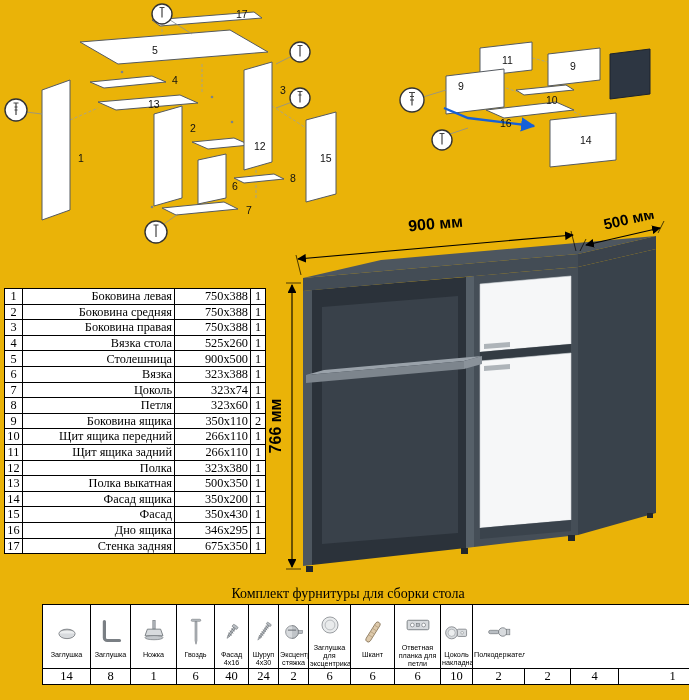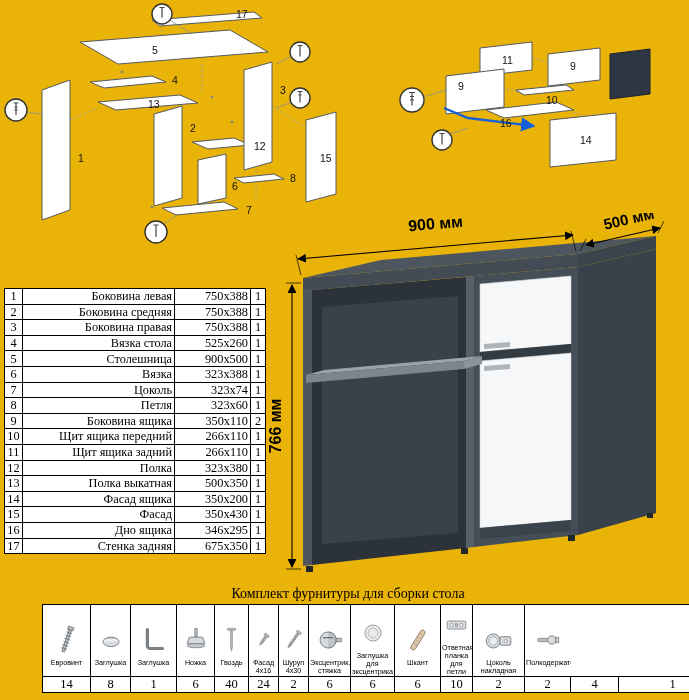--- a/index.html
+++ b/index.html
@@ -299,32 +299,20 @@
     </g>
   </svg>
 
   <div class="abs" style="left:2px; top:586px; width:567px;margin-left:40px;">
     <div class="hw-title">Комплект фурнитуры для сборки стола</div>
     <div class="hw-table" style="margin-top:2px;">
       <div class="hw-icons-row" style="grid-template-columns: 48px 40px 46px 38px 34px 30px 30px 42px 44px 46px 32px 52px 46px 48px 107px;">
           <div class="hw-cell">
             <div class="hw-icon">
               <svg viewBox="0 0 36 36">
-                <g transform="rotate(18 18 18)">
-                  <rect x="15" y="3.5" width="6" height="3.5" fill="#b9bec3" stroke="#6d7277" stroke-width="0.8"></rect>
-                  <rect x="16.6" y="7" width="2.8" height="24" fill="#b9bec3" stroke="#6d7277" stroke-width="0.8"></rect>
-                  <path d="M14.8 10h6.4M14.8 13.5h6.4M14.8 17h6.4M14.8 20.5h6.4M14.8 24h6.4M14.8 27.5h6.4" stroke="#6d7277" stroke-width="0.8"></path>
-                </g>
-              </svg>
-            </div>
-            <div class="hw-label">Евровинт</div>
-          </div>
-          <div class="hw-cell">
-            <div class="hw-icon">
-              <svg viewBox="0 0 36 36">
                 <ellipse cx="18" cy="20" rx="8.5" ry="5" fill="#d8dbde" stroke="#75797d" stroke-width="0.9"></ellipse>
                 <path d="M9.5 19.5c0-5 17-5 17 0" fill="#eceeef" stroke="#8a8e92" stroke-width="0.8"></path>
               </svg>
             </div>
             <div class="hw-label">Заглушка</div>
           </div>
           <div class="hw-cell">
             <div class="hw-icon">
               <svg viewBox="0 0 36 36">
                 <path d="M11 7v17a3 3 0 0 0 3 3h13" fill="none" stroke="#7a7f84" stroke-width="3.4" stroke-linecap="round"></path>

